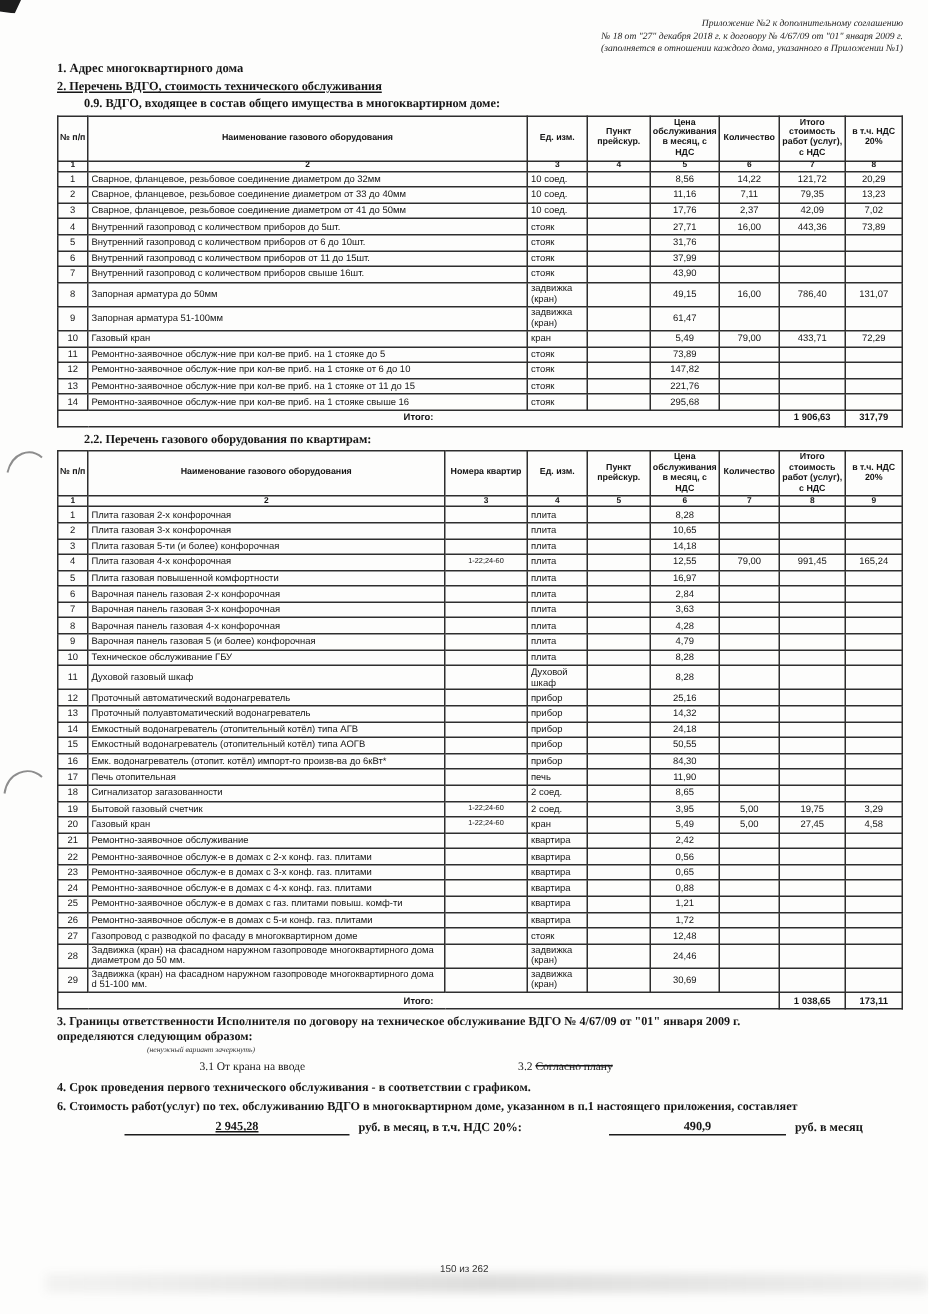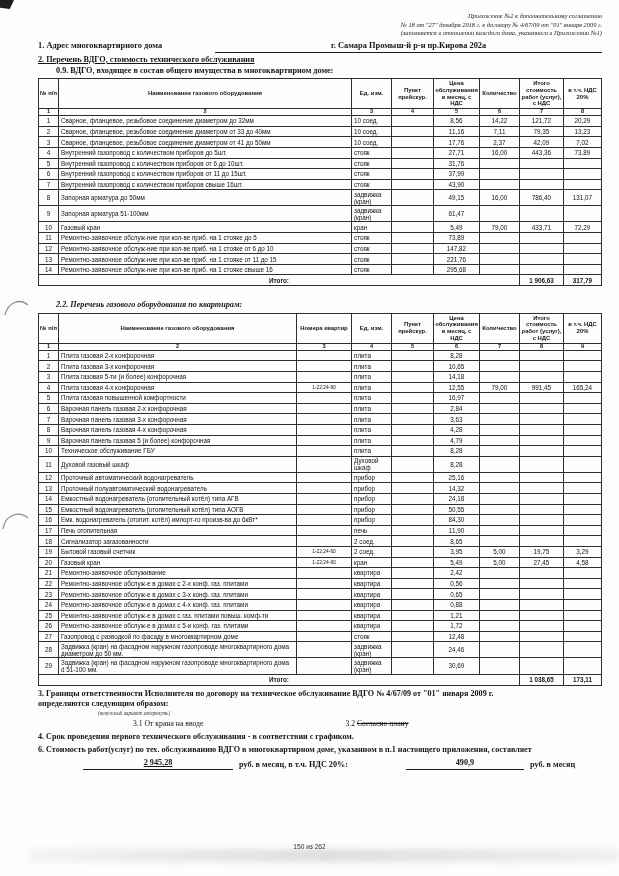--- a/index.html
+++ b/index.html
@@ -5,21 +5,21 @@
   html,body{margin:0;padding:0;background:#ffffff;}
   .page{position:relative;width:619px;height:876px;background:#fdfdfc;color:#161616;
         overflow:hidden;font-family:"Liberation Serif",serif;}
   .inner{position:absolute;left:38px;right:17px;top:12px;}
 
   .corner-mark{position:absolute;left:0;top:0;width:14px;height:9px;background:#1d1d1d;
                clip-path:polygon(0 0,100% 0,70% 100%,0 85%);}
 
   .doc-header{font:italic 6.4px/1.35 "Liberation Serif",serif;text-align:right;color:#222;}
 
-  .address-row{display:flex;font:bold 8.4px/1.2 "Liberation Serif",serif;margin-top:3px;gap:48px;}
+  .address-row{display:flex;align-items:flex-end;font:bold 8.4px/1.2 "Liberation Serif",serif;margin-top:3px;gap:48px;}
   .address-row .fill{flex:1;border-bottom:1.2px solid #1c1c1c;text-align:center;margin-left:5px;padding-bottom:0.5px;}
 
   .sec-title{font:bold 8.2px/1.25 "Liberation Serif",serif;margin-top:2px;text-decoration:underline;}
   .sec-sub{font:bold 8.2px/1.25 "Liberation Serif",serif;margin-left:18px;margin-top:1px;margin-bottom:2px;}
 
   table.doc-table{width:100%;border-collapse:collapse;table-layout:fixed;border:1.6px solid #2b2b2b;
         font-family:"Liberation Sans",sans-serif;color:#141414;}
   .doc-table th{font-size:5.9px;line-height:1.15;font-weight:bold;border:1px solid #2e2e2e;
         padding:1px;text-align:center;vertical-align:middle;overflow-wrap:break-word;}
   .doc-table tr.colnums th{font-size:5.6px;padding:0;height:6px;line-height:1;}
@@ -69,23 +69,20 @@
 
   <div class="inner">
     <div class="doc-header">
       <div>Приложение №2 к дополнительному соглашению</div>
       <div>№ 18 от "27" декабря 2018 г. к договору № 4/67/09 от "01" января 2009 г.</div>
       <div>(заполняется в отношении каждого дома, указанного в Приложении №1)</div>
     </div>
 
     <div class="address-row">
       <span>1. Адрес многоквартирного дома</span>
-      <span class="fill">
-        <span>г. Самара Промыш-й р-н пр.Кирова 202а</span>
-      </span>
     </div>
 
     <div class="sec-title">2. Перечень ВДГО, стоимость технического обслуживания</div>
     <div class="sec-sub">0.9. ВДГО, входящее в состав общего имущества в многоквартирном доме:</div>
 
     <table class="doc-table t1">
       <colgroup>
         <col style="width:20px">
           <col style="width:293px">
           <col style="width:40px">
@@ -261,21 +258,21 @@
         </tbody>
       <tfoot>
         <tr>
           <td colspan="6">Итого:</td>
           <td>1 906,63</td>
           <td>317,79</td>
         </tr>
       </tfoot>
     </table>
 
-    <div class="sec-sub" style="margin-top:14px;font-style:italic;">2.2. Перечень газового оборудования  по квартирам:</div>
+    <div class="sec-sub" style="margin-top:3px;">2.2. Перечень газового оборудования  по квартирам:</div>
 
     <table class="doc-table t2">
       <colgroup>
         <col style="width:20px">
           <col style="width:238px">
           <col style="width:55px">
           <col style="width:40px">
         <col style="width:42px">
           <col style="width:46px">
           <col style="width:40px">

